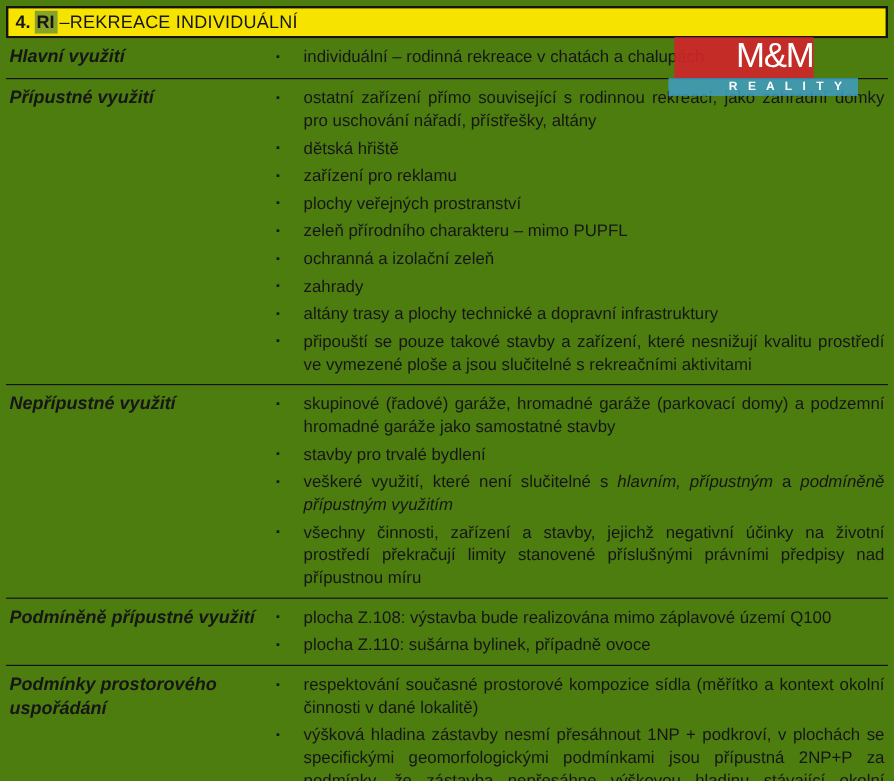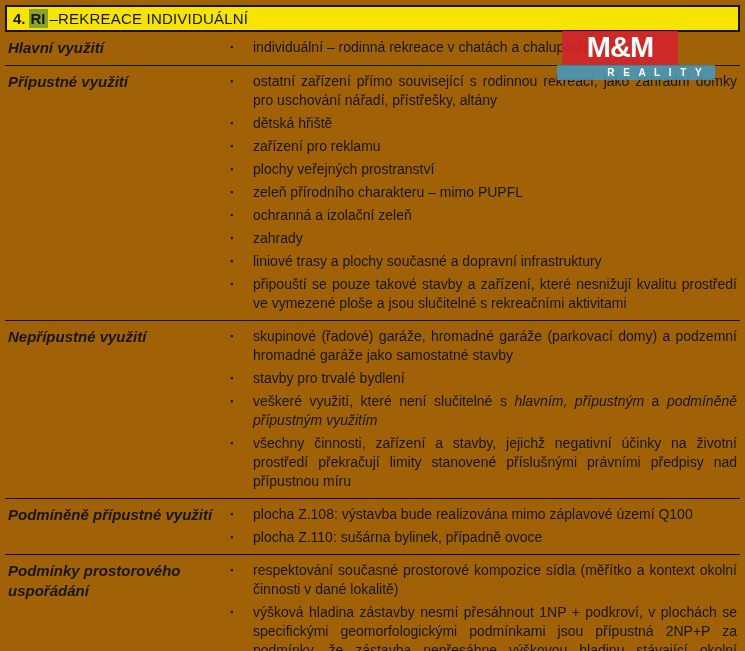--- a/index.html
+++ b/index.html
@@ -1,20 +1,20 @@
 <!DOCTYPE html>
 <html><head>
 <meta charset="utf-8">
 <style>
   html, body { margin: 0; padding: 0; background: #ffffff; }
   .page {
     position: relative;
     width: 745px;
     height: 651px;
-    background: #a16207;
+    background: #4d7c0f;
     font-family: "Liberation Sans", "DejaVu Sans", sans-serif;
     color: #161616;
     overflow: hidden;
     box-sizing: border-box;
   }
   
   .sec-header {
     margin: 5px 5px 0 5px;
     background: #f6e400;
     border: 2px solid #141414;
@@ -65,24 +65,24 @@
   }
   .btext em { font-style: italic; }
   
   .logo { position: absolute; left: 557px; top: 31px; width: 121px; }
   .logo-red {
     margin-left: 5px;
     width: 116px;
     height: 34px;
     background: rgba(210, 35, 42, 0.90);
     color: #ffffff;
-    font-weight: bold;
+    font-weight: normal;
     font-size: 29px;
     line-height: 33px;
-    text-align: center;
+    text-align: right;
     letter-spacing: -1px;
   }
   .logo-blue {
     width: 118px;
     height: 15px;
     background: rgba(62, 159, 204, 0.82);
     color: #ffffff;
     font-weight: bold;
     font-size: 10px;
     line-height: 15px;
@@ -140,21 +140,21 @@
         <div class="bullet">
           <span class="marker">▪</span>
           <span class="btext">ochranná a izolační zeleň</span>
         </div>
         <div class="bullet">
           <span class="marker">▪</span>
           <span class="btext">zahrady</span>
         </div>
         <div class="bullet">
           <span class="marker">▪</span>
-          <span class="btext">liniové trasy a plochy současné a dopravní infrastruktury</span>
+          <span class="btext">altány trasy a plochy technické a dopravní infrastruktury</span>
         </div>
         <div class="bullet">
           <span class="marker">▪</span>
           <span class="btext">připouští se pouze takové stavby a zařízení, které nesnižují kvalitu prostředí ve vymezené ploše a jsou slučitelné s rekreačními aktivitami</span>
         </div>
       </div>
     </div>
 
     <div class="row">
       <div class="rlabel">Nepřípustné využití</div>

